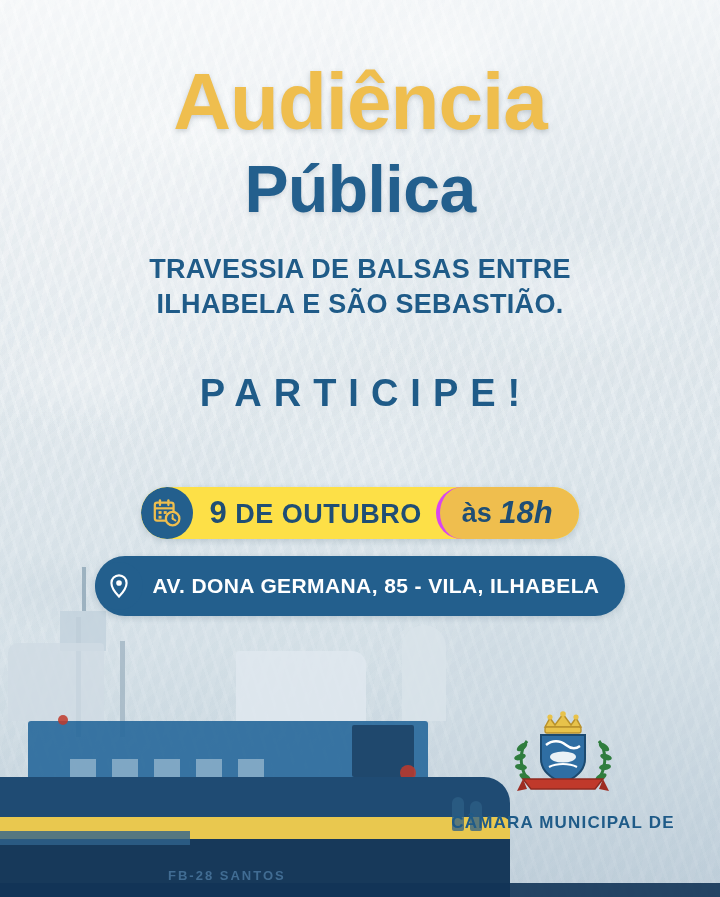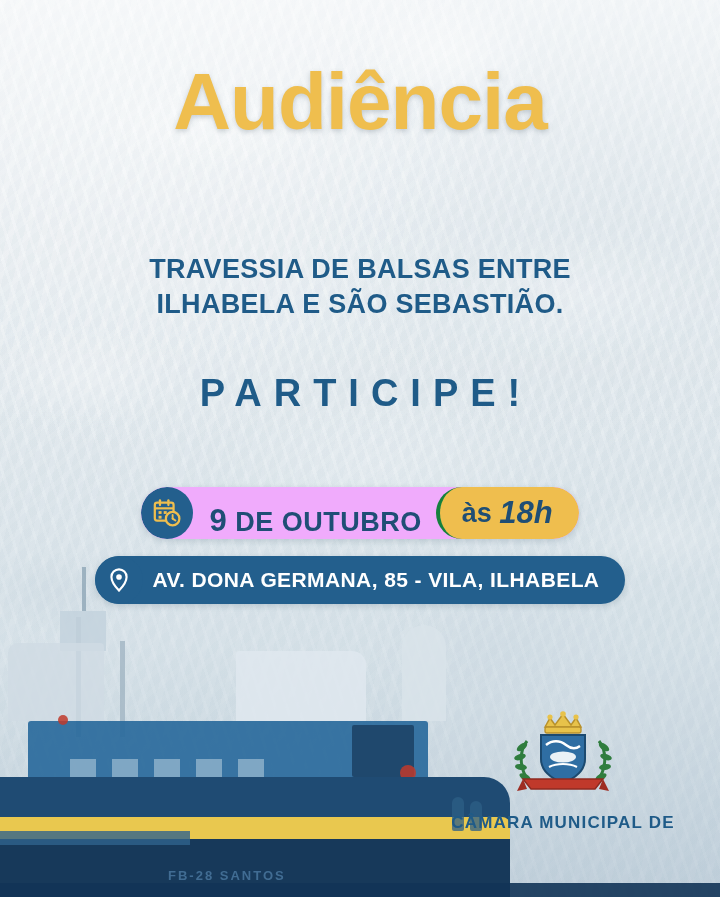--- a/index.html
+++ b/index.html
@@ -126,24 +126,23 @@
   .pill-row.addr { top: 556px; }
 
   .pill {
     display: flex;
     align-items: center;
     border-radius: 999px;
     overflow: hidden;
     box-shadow: 0 2px 6px rgba(40,70,95,.18);
   }
   .pill-date {
-    background: #f0abfc;
+    background: #fde047;
     height: 52px;
     padding-right: 0;
-    align-items: flex-end;
   }
   .pill-icon-circle {
     width: 52px;
     height: 52px;
     border-radius: 50%;
     background: #235f8d;
     display: flex;
     align-items: center;
     justify-content: center;
     flex: 0 0 auto;
@@ -161,27 +160,27 @@
     background: #efbe4e;
     color: #1f4e75;
     font-size: 27px;
     font-weight: bold;
     border-radius: 999px;
     height: 52px;
     display: flex;
     align-items: center;
     padding: 0 26px 0 22px;
     white-space: nowrap;
-    border-left: 4px solid #15803d;
+    border-left: 4px solid #d946ef;
   }
   .time-chip .num { font-size: 31px; font-style: italic; }
 
   .pill-addr {
     background: #235f8d;
-    height: 48px;
+    height: 60px;
   }
   .pill-addr .pin-circle {
     width: 48px;
     height: 48px;
     border-radius: 50%;
     background: #235f8d;
     display: flex;
     align-items: center;
     justify-content: center;
     flex: 0 0 auto;
@@ -421,20 +420,21 @@
     <div class="ramp"></div>
     <div class="people" style="left:452px;"></div>
     <div class="people" style="left:470px; height:30px;"></div>
     <div class="bottom-band"></div>
     <div class="ship-name">FB-28  SANTOS</div>
   </div>
 
   <div class="content">
 
     <div class="title-main">Audiência</div>
+    <div class="title-sub">Pública</div>
 
     <div class="desc">
       <div>
         <span>TRAVESSIA DE </span><span class="b">BALSAS</span><span> ENTRE</span>
       </div>
       <div>ILHABELA E SÃO SEBASTIÃO.</div>
     </div>
 
     <div class="participe">PARTICIPE!</div>
 

